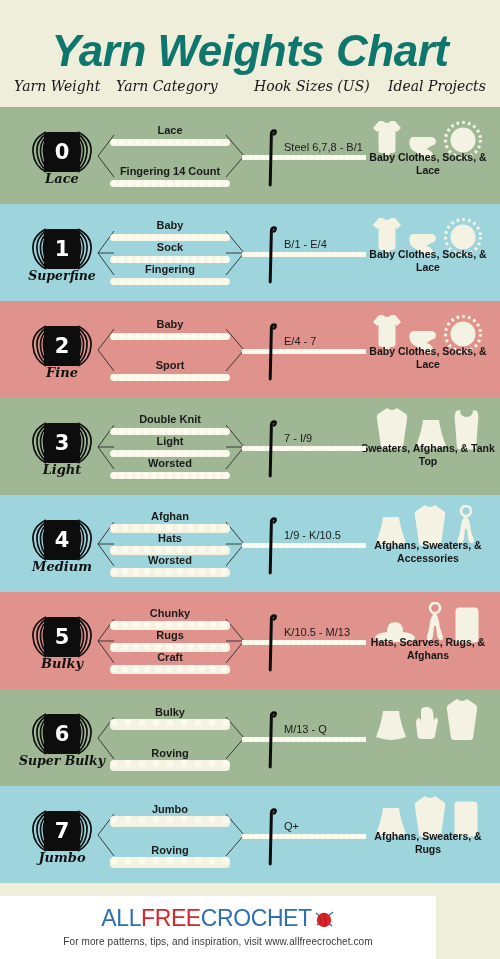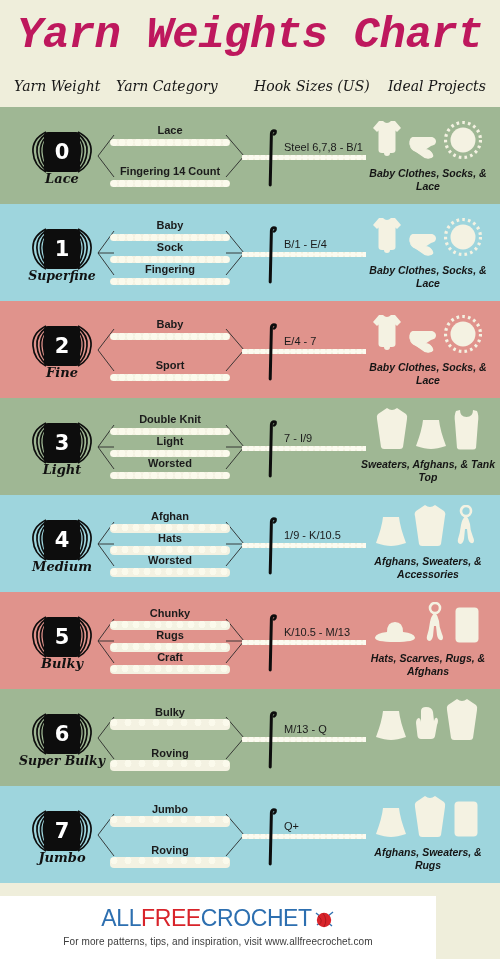--- a/index.html
+++ b/index.html
@@ -16,28 +16,28 @@
     background: #efeedb;
   }
 
   
   .header {
     background: #efeedb;
     height: 107px;
     position: relative;
   }
   .title {
-    font-family: Liberation Mono, monospace;
+    font-family: Liberation Sans, sans-serif;
     font-style: italic;
     font-weight: bold;
     font-size: 44px;
     letter-spacing: -0.5px;
-    color: #be185d;
+    color: #0f766e;
     text-align: center;
-    padding-top: 12px;
+    padding-top: 28px;
     line-height: 1.05;
   }
   .colheads {
     position: absolute;
     left: 0; right: 0; top: 78px;
     height: 24px;
   }
   .colhead {
     position: absolute;
     font-family: "DejaVu Serif", serif;
@@ -210,28 +210,27 @@
     top: 2px;
     height: 46px;
     display: flex;
     align-items: flex-end;
     justify-content: center;
     gap: 6px;
   }
   .plabel {
     position: absolute;
     left: 0; right: 2px;
-    top: 52px;
+    top: 36px;
     text-align: center;
     font-family: "Liberation Sans", sans-serif;
     font-weight: bold;
     font-size: 10.5px;
     line-height: 13px;
     color: #151515;
-    font-style: italic;
   }
 
   
   .footer {
     position: absolute;
     left: 0; bottom: 0;
     width: 436px;
     height: 63px;
     background: #ffffff;
   }

